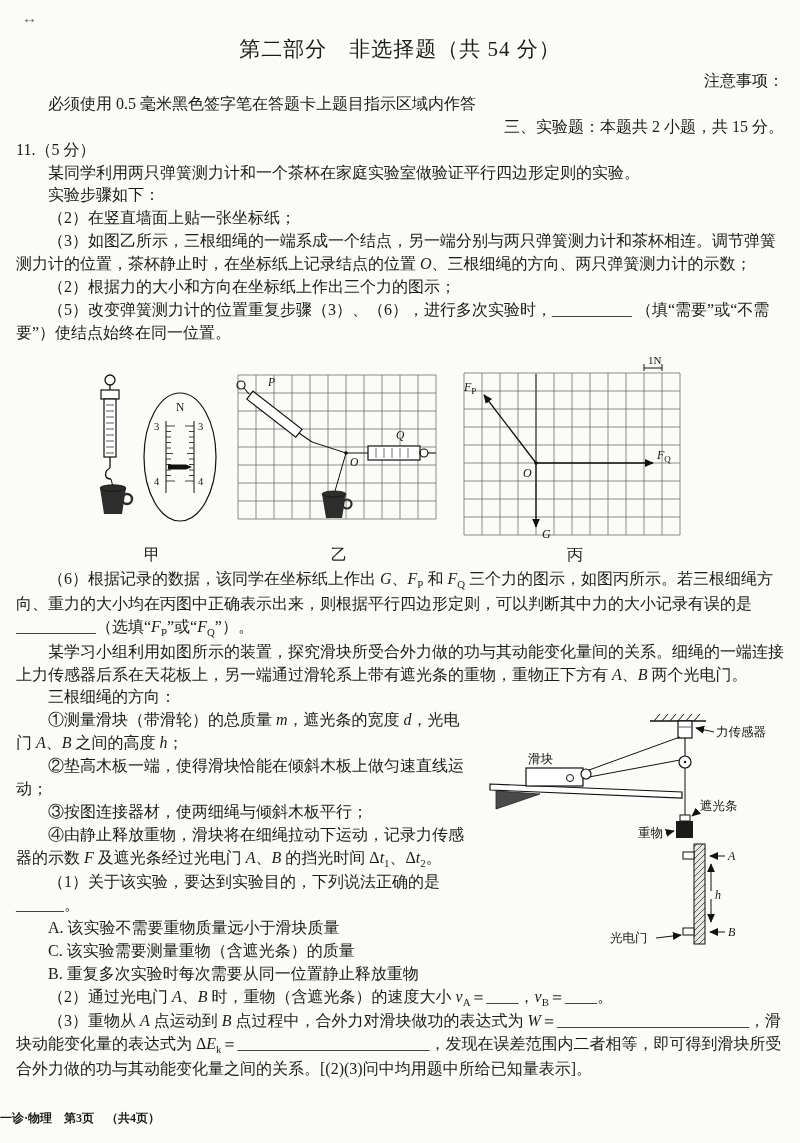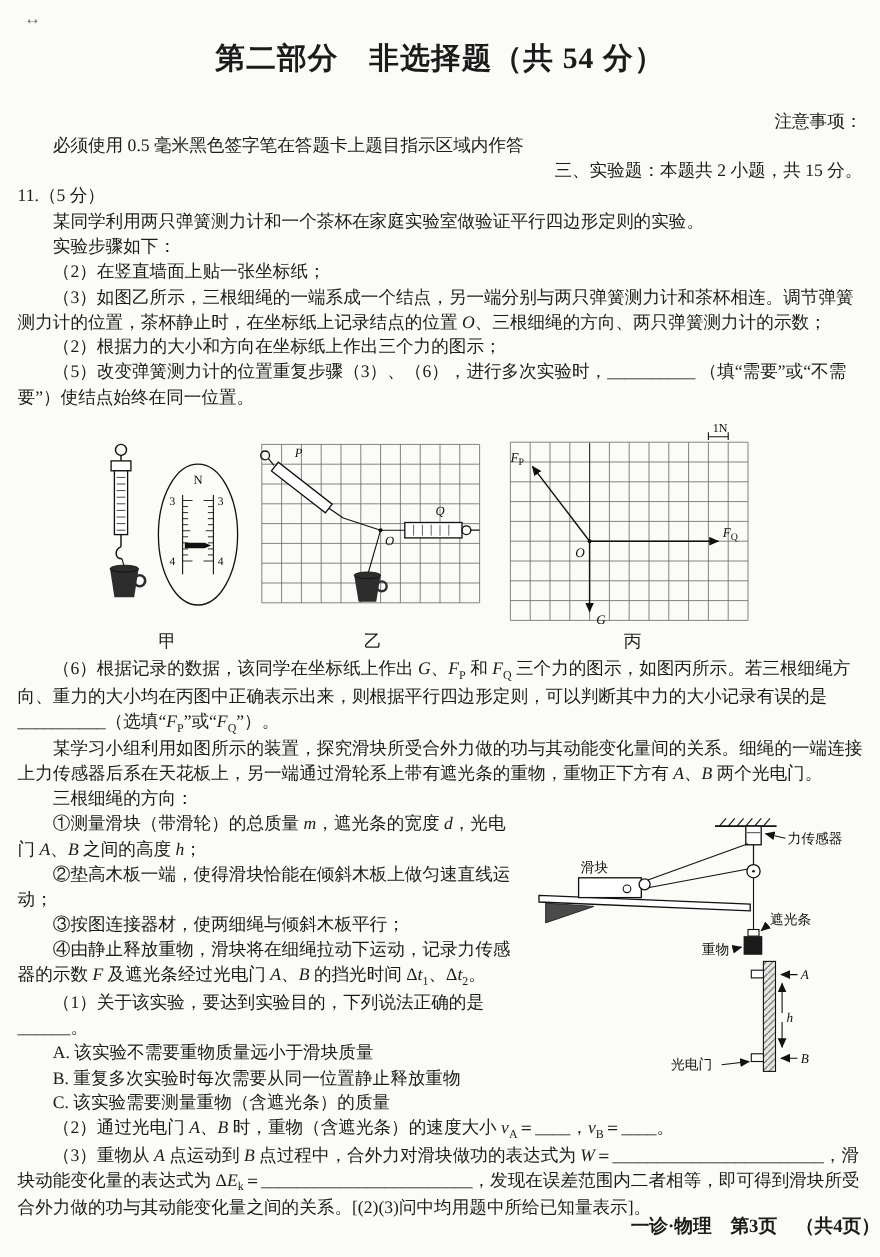--- a/index.html
+++ b/index.html
@@ -5,33 +5,33 @@
   * { margin:0; padding:0; box-sizing:border-box; }
   html { background:#d9d9d5; }
   body {
     width:800px; height:1143px; margin:0 auto; position:relative;
     background:#fbfbf8; color:#1b1b1b; overflow:hidden;
     font-family:"Liberation Serif","DejaVu Serif",serif;
     font-size:16px; line-height:1.43;
   }
   .page { padding:34px 16px 0 16px; }
   .corner { position:absolute; top:8px; left:22px; color:#666; font-size:15px; }
-  h1.title { text-align:center; font-size:27px; font-weight:bold; letter-spacing:1px; margin-bottom:27px; }
+  h1.title { text-align:center; font-size:21px; font-weight:normal; letter-spacing:1px; margin-bottom:6px; }
   p { margin:0; }
   .indent { text-indent:2em; }
   .bold { font-weight:normal;text-align:right; }
   i { font-style:italic; }
   sub { font-size:0.68em; }
   .figrow { display:flex; align-items:flex-end; gap:16px; margin:8px 0 2px 70px; }
   .figcol { text-align:center; }
   .figcap { font-size:16px; margin-top:1px; }
   svg { display:block; }
   svg text { font-family:"Liberation Serif","DejaVu Serif",serif; fill:#111; }
   .fig12 { float:right; width:302px; margin:2px 0 4px 8px; }
-  .footer { position:absolute; bottom:16px; left:0; width:100%; text-align:right; font-weight:bold; font-size:17px; }
+  .footer { position:absolute; bottom:16px; left:0; width:100%; text-align:left; font-weight:bold; font-size:12px; }
 </style>
 </head>
 <body>
 
 <svg width="0" height="0" style="position:absolute" aria-hidden="true">
   <defs>
     <marker id="arr" markerWidth="10" markerHeight="9" refX="8.2" refY="4" orient="auto" markerUnits="userSpaceOnUse">
       <path d="M0,0 L9,4 L0,8 Z" fill="#111"></path>
     </marker>
     <pattern id="hatchp" width="6" height="6" patternUnits="userSpaceOnUse">
@@ -282,19 +282,19 @@
       <text x="128" y="231" font-size="12.5">光电门</text>
     </svg>
   </div>
 
   <p class="indent">①测量滑块（带滑轮）的总质量 <i>m</i>，遮光条的宽度 <i>d</i>，光电门 <i>A</i>、<i>B</i> 之间的高度 <i>h</i>；</p>
   <p class="indent">②垫高木板一端，使得滑块恰能在倾斜木板上做匀速直线运动；</p>
   <p class="indent">③按图连接器材，使两细绳与倾斜木板平行；</p>
   <p class="indent">④由静止释放重物，滑块将在细绳拉动下运动，记录力传感器的示数 <i>F</i> 及遮光条经过光电门 <i>A</i>、<i>B</i> 的挡光时间 Δ<i>t</i><sub>1</sub>、Δ<i>t</i><sub>2</sub>。</p>
   <p class="indent">（1）关于该实验，要达到实验目的，下列说法正确的是______。</p>
   <p class="indent">A. 该实验不需要重物质量远小于滑块质量</p>
+  <p class="indent">C. 该实验需要测量重物（含遮光条）的质量</p>
   <p class="indent">B. 重复多次实验时每次需要从同一位置静止释放重物</p>
-  <p class="indent">C. 该实验需要测量重物（含遮光条）的质量</p>
   <p class="indent">（2）通过光电门 <i>A</i>、<i>B</i> 时，重物（含遮光条）的速度大小 <i>v</i><sub>A</sub>＝____，<i>v</i><sub>B</sub>＝____。</p>
   <p class="indent">（3）重物从 <i>A</i> 点运动到 <i>B</i> 点过程中，合外力对滑块做功的表达式为 <i>W</i>＝________________________，滑块动能变化量的表达式为 Δ<i>E</i><sub>k</sub>＝________________________，发现在误差范围内二者相等，即可得到滑块所受合外力做的功与其动能变化量之间的关系。[(2)(3)问中均用题中所给已知量表示]。</p>
 </div>
 
 <div class="footer">一诊·物理　第3页　（共4页）</div>
 
 </body></html>

